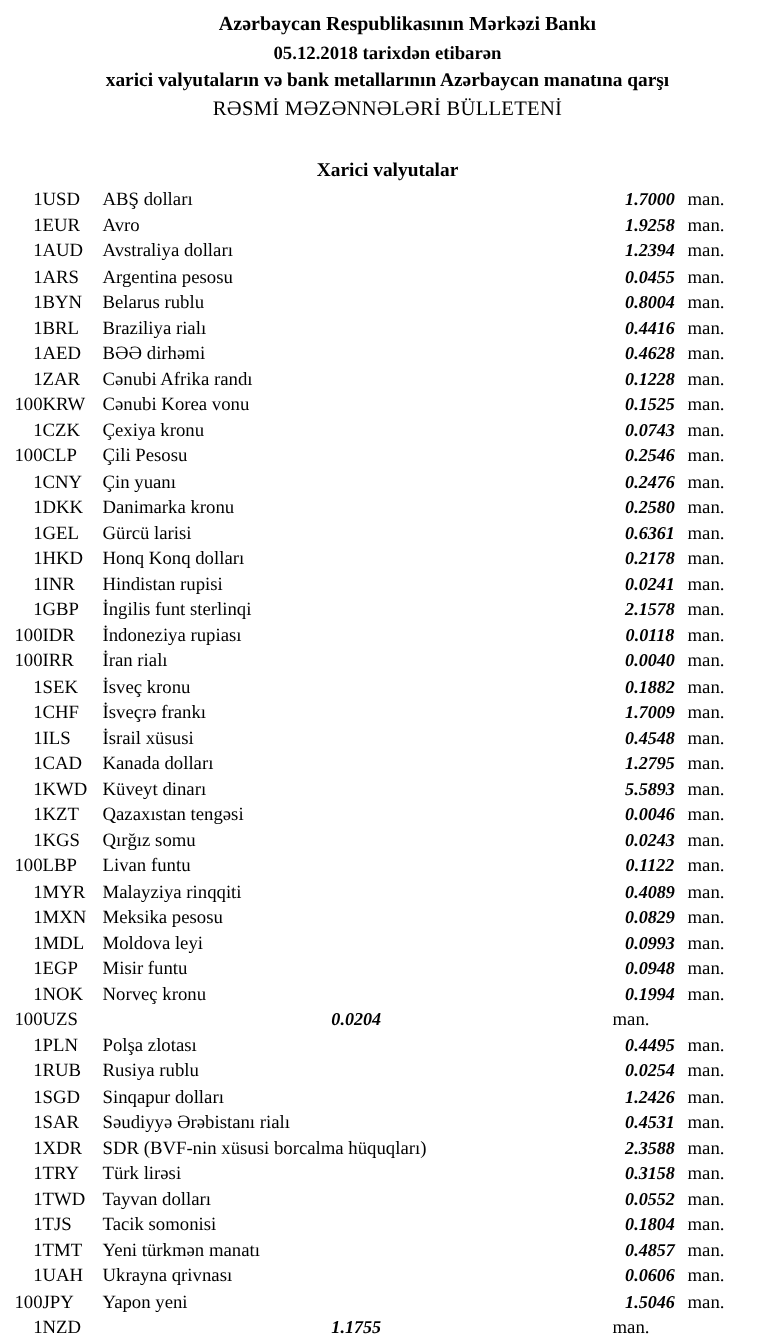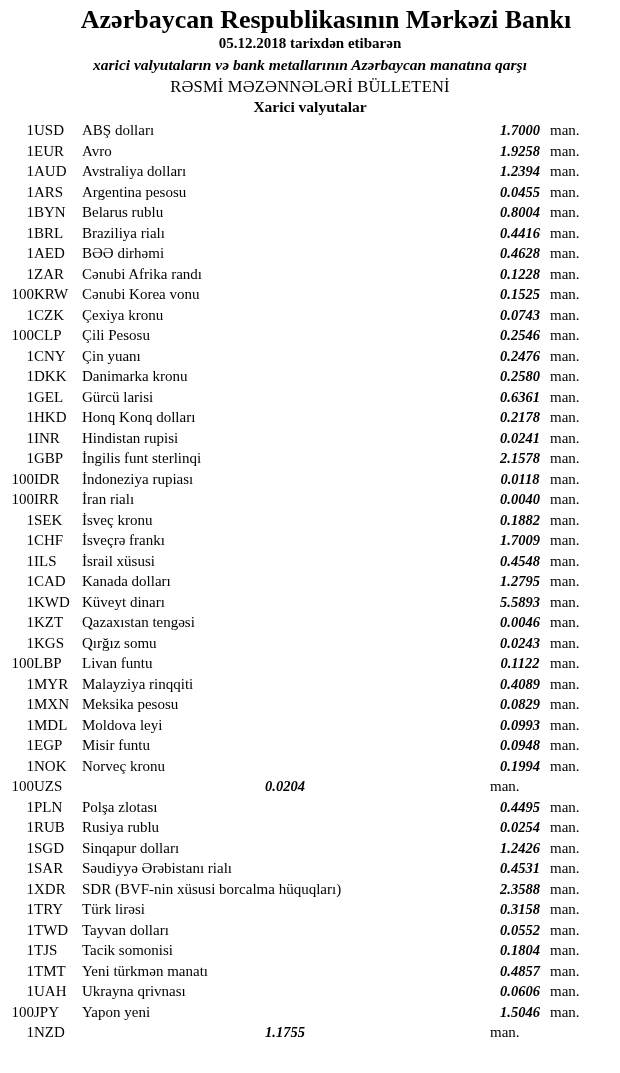--- a/index.html
+++ b/index.html
@@ -4,27 +4,27 @@
 <style>
   html, body { margin: 0; padding: 0; }
   body {
     width: 620px; height: 1073px;
     background: #ffffff; color: #000000;
     font-family: "Liberation Serif", serif;
     overflow: hidden;
   }
   .page { width: 620px; height: 1073px; overflow: hidden; }
   .header { text-align: center; padding-top: 7px; }
-  .bank-name   { font-size: 26px;   font-weight: bold; line-height: 25px; padding-left: 32px; }
+  .bank-name   { font-size: 16px;   font-weight: bold; line-height: 25px; padding-left: 32px; }
   .date-line   { font-size: 15px;   font-weight: bold; line-height: 22px; }
-  .subtitle    { font-size: 15.5px; font-weight: bold; line-height: 22px; font-style: italic; }
+  .subtitle    { font-size: 15.5px; font-weight: bold; line-height: 22px; }
   .bulletin-title { font-size: 16.5px; font-weight: normal; line-height: 22px; letter-spacing: 0.2px; }
   .section-title {
     text-align: center; font-size: 15.5px; font-weight: bold;
-    line-height: 18px;
+    margin-top: 30px; line-height: 18px;
   }
   .table { margin-top: 4px; }
   .row {
     display: grid;
     grid-template-columns: 34px 46px 1fr 60px 70px;
     height: 20.5px; line-height: 20.5px;
     font-size: 15px; align-items: baseline;
   }
   .qty  { text-align: right; }
   .code { }

